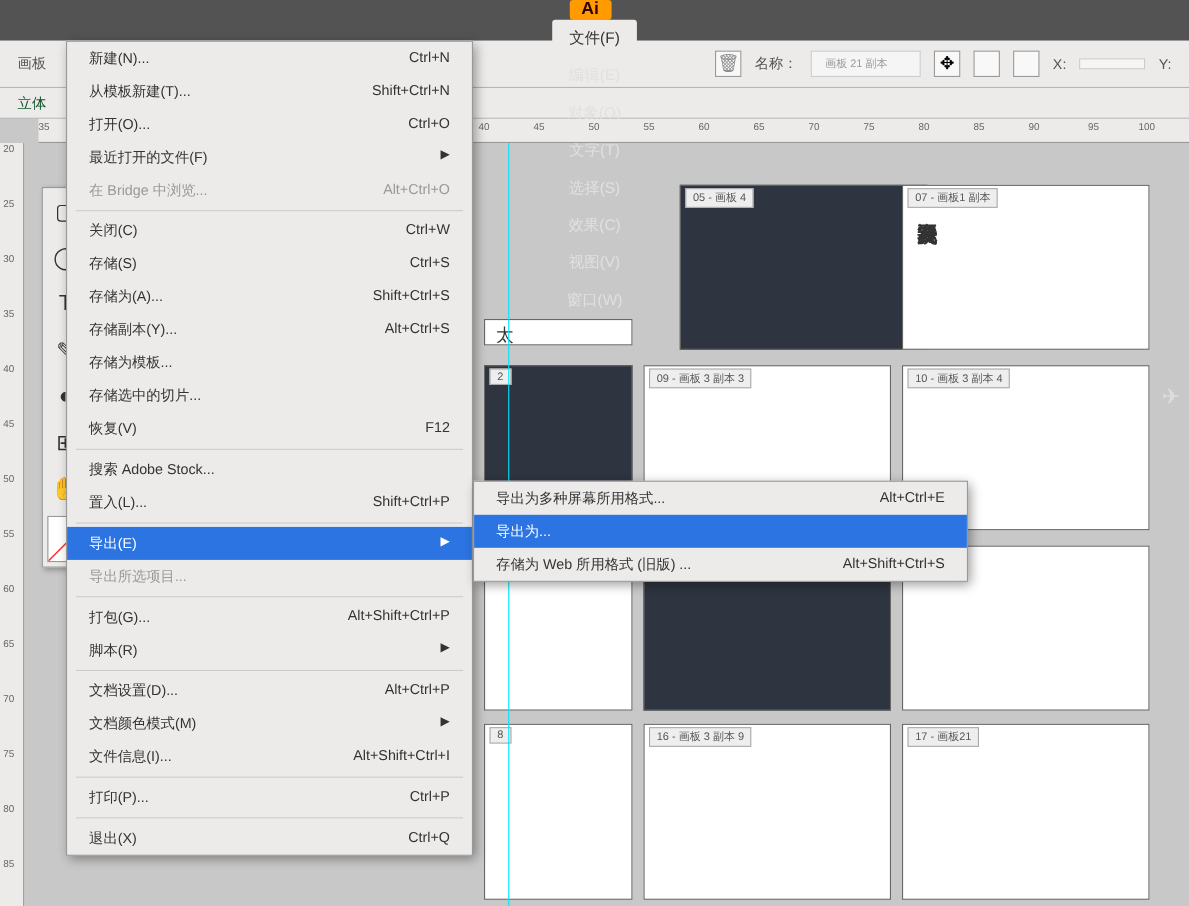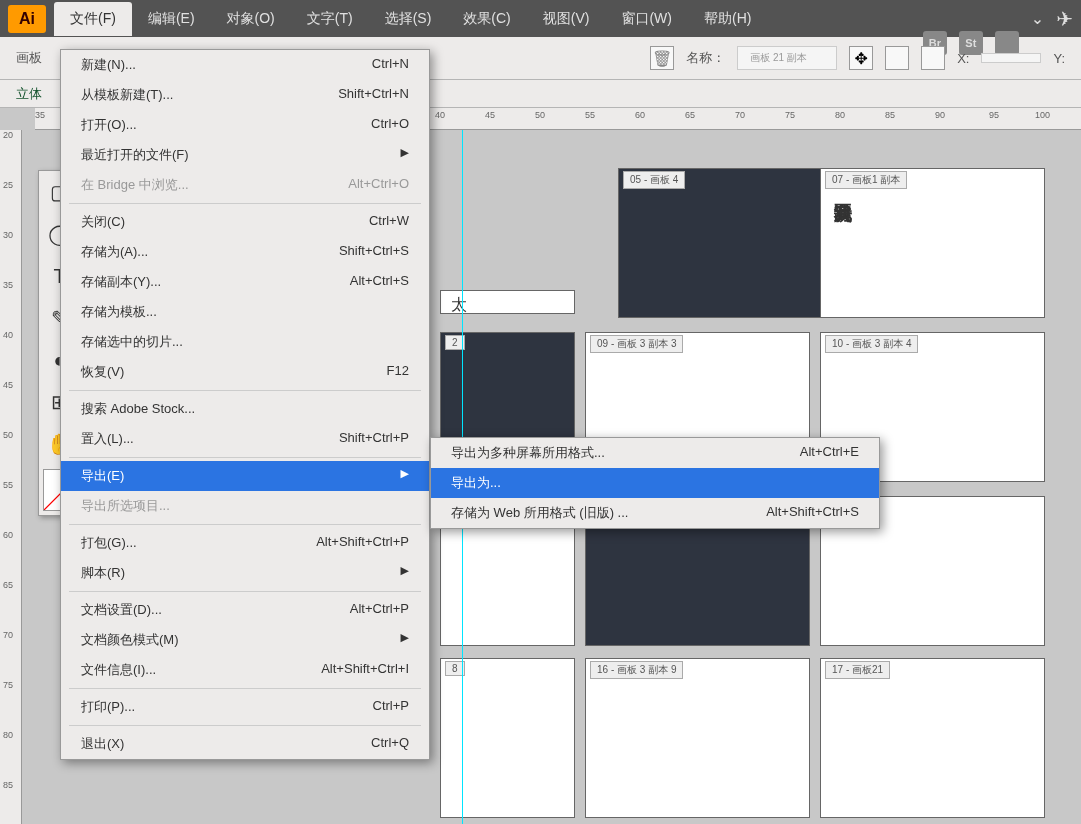--- a/index.html
+++ b/index.html
@@ -1,18 +1,18 @@
 <!DOCTYPE html>
 <html><head>
 <meta charset="utf-8">
 <style>
 * { margin: 0; padding: 0; box-sizing: border-box; font-family: "Microsoft YaHei", Arial, sans-serif; }
 body { width: 1081px; height: 824px; background: #c8c8c8; overflow: hidden; position: relative; }
 
-.menubar { background: #535353; height: 37px; display: flex; align-items: center; padding: 0 8px; }
+.menubar { background: #535353; height: 37px; display: flex; align-items: center; padding: 0 8px; flex-direction: column; }
 .app-icon { width: 38px; height: 28px; background: #ff9a00; color: #330000; font-weight: bold; font-size: 16px; display: flex; align-items: center; justify-content: center; border-radius: 3px; margin-right: 8px; }
 .menu-item { color: #e0e0e0; padding: 8px 16px; font-size: 14px; cursor: pointer; }
 .menu-item.active { background: #edebea; color: #333; border-radius: 3px 3px 0 0; }
 .menubar-right { margin-left: auto; display: flex; gap: 12px; align-items: center; }
 .menubar-icon { width: 24px; height: 24px; background: #888; border-radius: 3px; margin-top: 48px; }
 
 .control-bar { background: #edebea; height: 43px; display: flex; align-items: center; padding: 0 16px; gap: 12px; border-bottom: 1px solid #b5b5b5; }
 .cb-label { color: #555; font-size: 13px; }
 .cb-field { color: #999; font-size: 10px; padding: 4px 12px; border: 1px solid #ccc; background: #f5f5f5; min-width: 100px; }
 .cb-icon { width: 24px; height: 24px; border: 1px solid #999; background: #f8f8f8; }
@@ -23,21 +23,21 @@
 .ruler-h { position: absolute; left: 35px; right: 0; top: 108px; height: 22px; background: #edebea; border-bottom: 1px solid #999; font-size: 9px; color: #666; overflow: hidden; }
 .ruler-h span { position: absolute; top: 2px; }
 .ruler-v { position: absolute; left: 0; top: 130px; bottom: 0; width: 22px; background: #edebea; border-right: 1px solid #999; font-size: 9px; color: #666; overflow: hidden; }
 .ruler-v span { position: absolute; left: 3px; writing-mode: horizontal-tb; }
 
 .tools-panel { position: absolute; left: 38px; top: 170px; width: 84px; background: #edebea; border: 1px solid #999; box-shadow: 2px 2px 5px rgba(0,0,0,0.3); }
 .tools-row { display: flex; }
 .tool-btn { width: 42px; height: 42px; display: flex; align-items: center; justify-content: center; font-size: 20px; color: #333; cursor: pointer; border: 0; background: transparent; }
 .swatch { width: 42px; height: 42px; margin: 4px; border: 1px solid #999; background: linear-gradient(to bottom right, white 48%, red 50%, white 52%); }
 
-.dropdown { position: absolute; left: 60px; top: 37px; width: 370px; background: #edebea; border: 1px solid #999; box-shadow: 3px 3px 10px rgba(0,0,0,0.4); z-index: 100; margin-top: 12px; }
+.dropdown { position: absolute; left: 60px; top: 37px; width: 370px; background: #edebea; border: 1px solid #999; box-shadow: 3px 3px 10px rgba(0,0,0,0.4); z-index: 100; }
 .dropdown-item { display: flex; justify-content: space-between; padding: 6px 20px; font-size: 13px; color: #333; cursor: pointer; }
 .dropdown-item.highlighted { background: #2b74e2; color: white; }
 .dropdown-item.disabled { color: #999; }
 .dropdown-sep { height: 1px; background: #ccc; margin: 3px 8px; }
 .dropdown-arrow { font-size: 11px; }
 
 .submenu { position: absolute; left: 430px; top: 437px; width: 450px; background: #edebea; border: 1px solid #999; box-shadow: 3px 3px 10px rgba(0,0,0,0.4); z-index: 101; }
 
 .artboard { position: absolute; background: white; border: 1px solid #666; }
 .artboard-label { position: absolute; top: 2px; left: 4px; background: #eee; color: #555; font-size: 10px; padding: 1px 6px; border: 1px solid #aaa; }
@@ -181,20 +181,24 @@
     <div class="dropdown-item disabled">
       <span>在 Bridge 中浏览...</span>
       <span>Alt+Ctrl+O</span>
     </div>
     <div class="dropdown-sep"></div>
     <div class="dropdown-item">
       <span>关闭(C)</span>
       <span>Ctrl+W</span>
     </div>
     <div class="dropdown-item">
+      <span>存储(S)</span>
+      <span>Ctrl+S</span>
+    </div>
+    <div class="dropdown-item">
       <span>存储为(A)...</span>
       <span>Shift+Ctrl+S</span>
     </div>
     <div class="dropdown-item">
       <span>存储副本(Y)...</span>
       <span>Alt+Ctrl+S</span>
     </div>
     <div class="dropdown-item">
       <span>存储为模板...</span>
     </div>

